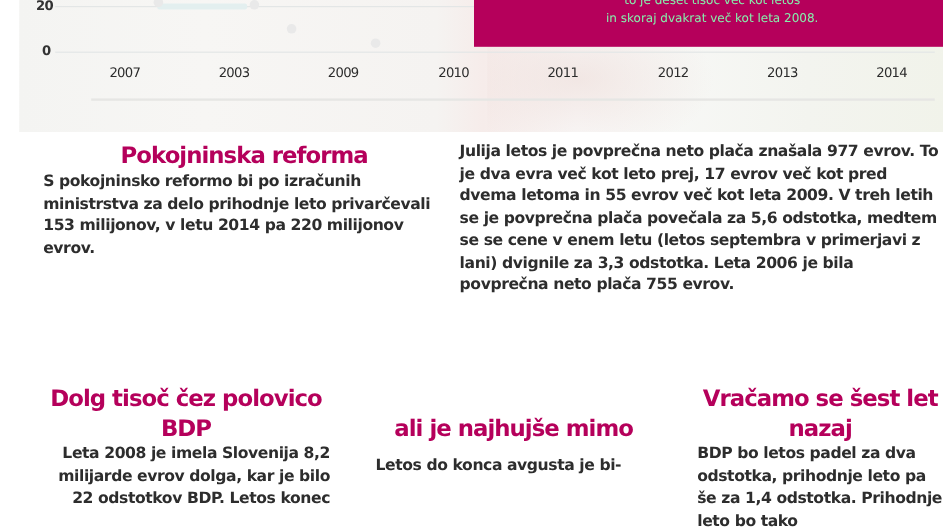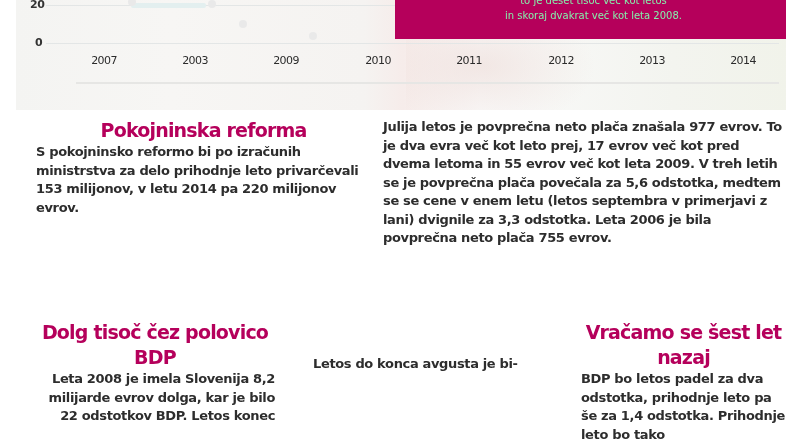--- a/index.html
+++ b/index.html
@@ -108,20 +108,21 @@
 </div>
 
 <div class="article" id="art-debt">
   <h2>Dolg tisoč čez polovico BDP</h2>
   <p>Leta 2008 je imela Slovenija 8,2 milijarde evrov dolga, kar je bilo 22 odstotkov BDP. Letos konec</p>
 </div>
 
 <div class="article" id="art-bankrupt">
   <h2>
     <br>
+    <span>ali je najhujše mimo</span>
   </h2>
   <p>Letos do konca avgusta je bi-</p>
 </div>
 
 <div class="article" id="art-gdp">
   <h2>Vračamo se šest let nazaj</h2>
   <p>BDP bo letos padel za dva odstotka, prihodnje leto pa še za 1,4 odstotka. Prihodnje leto bo tako</p>
 </div>
 
 </body></html>

